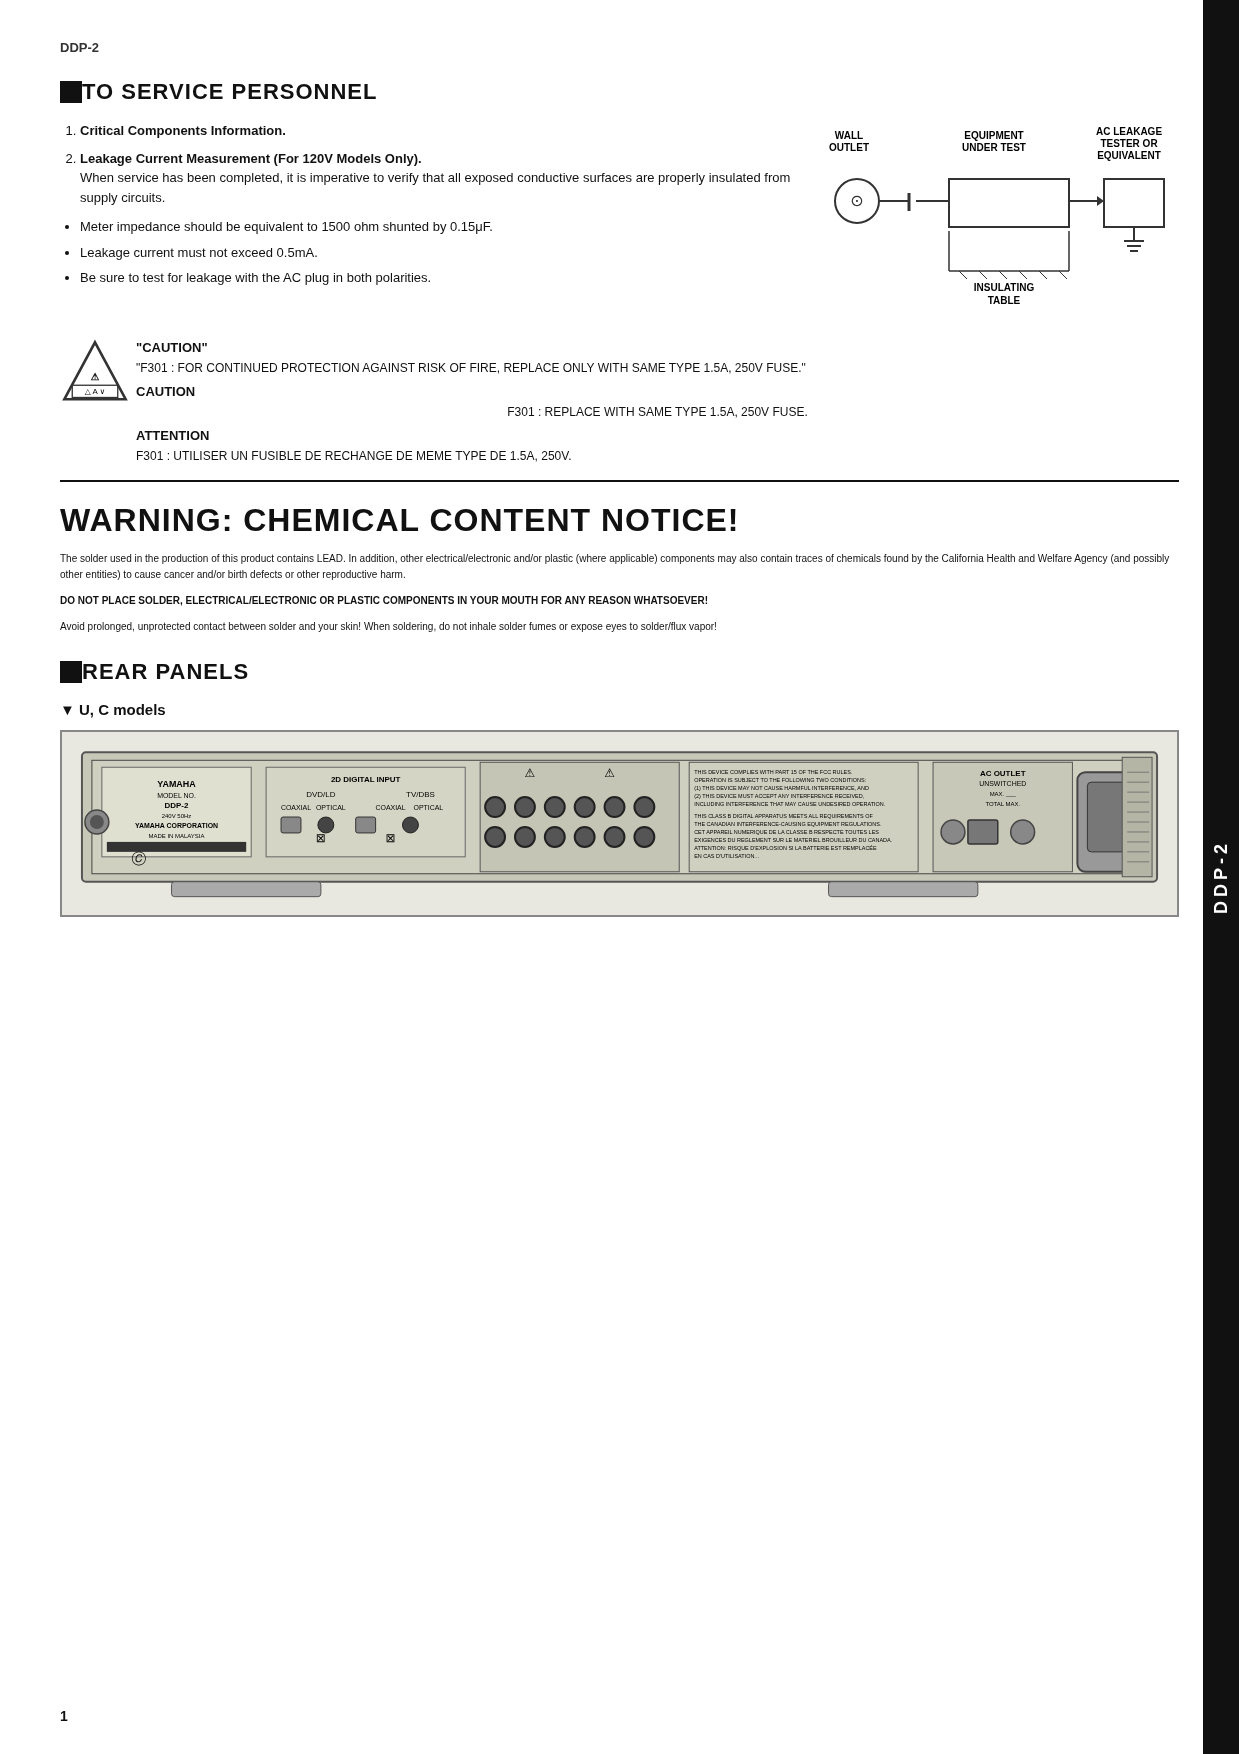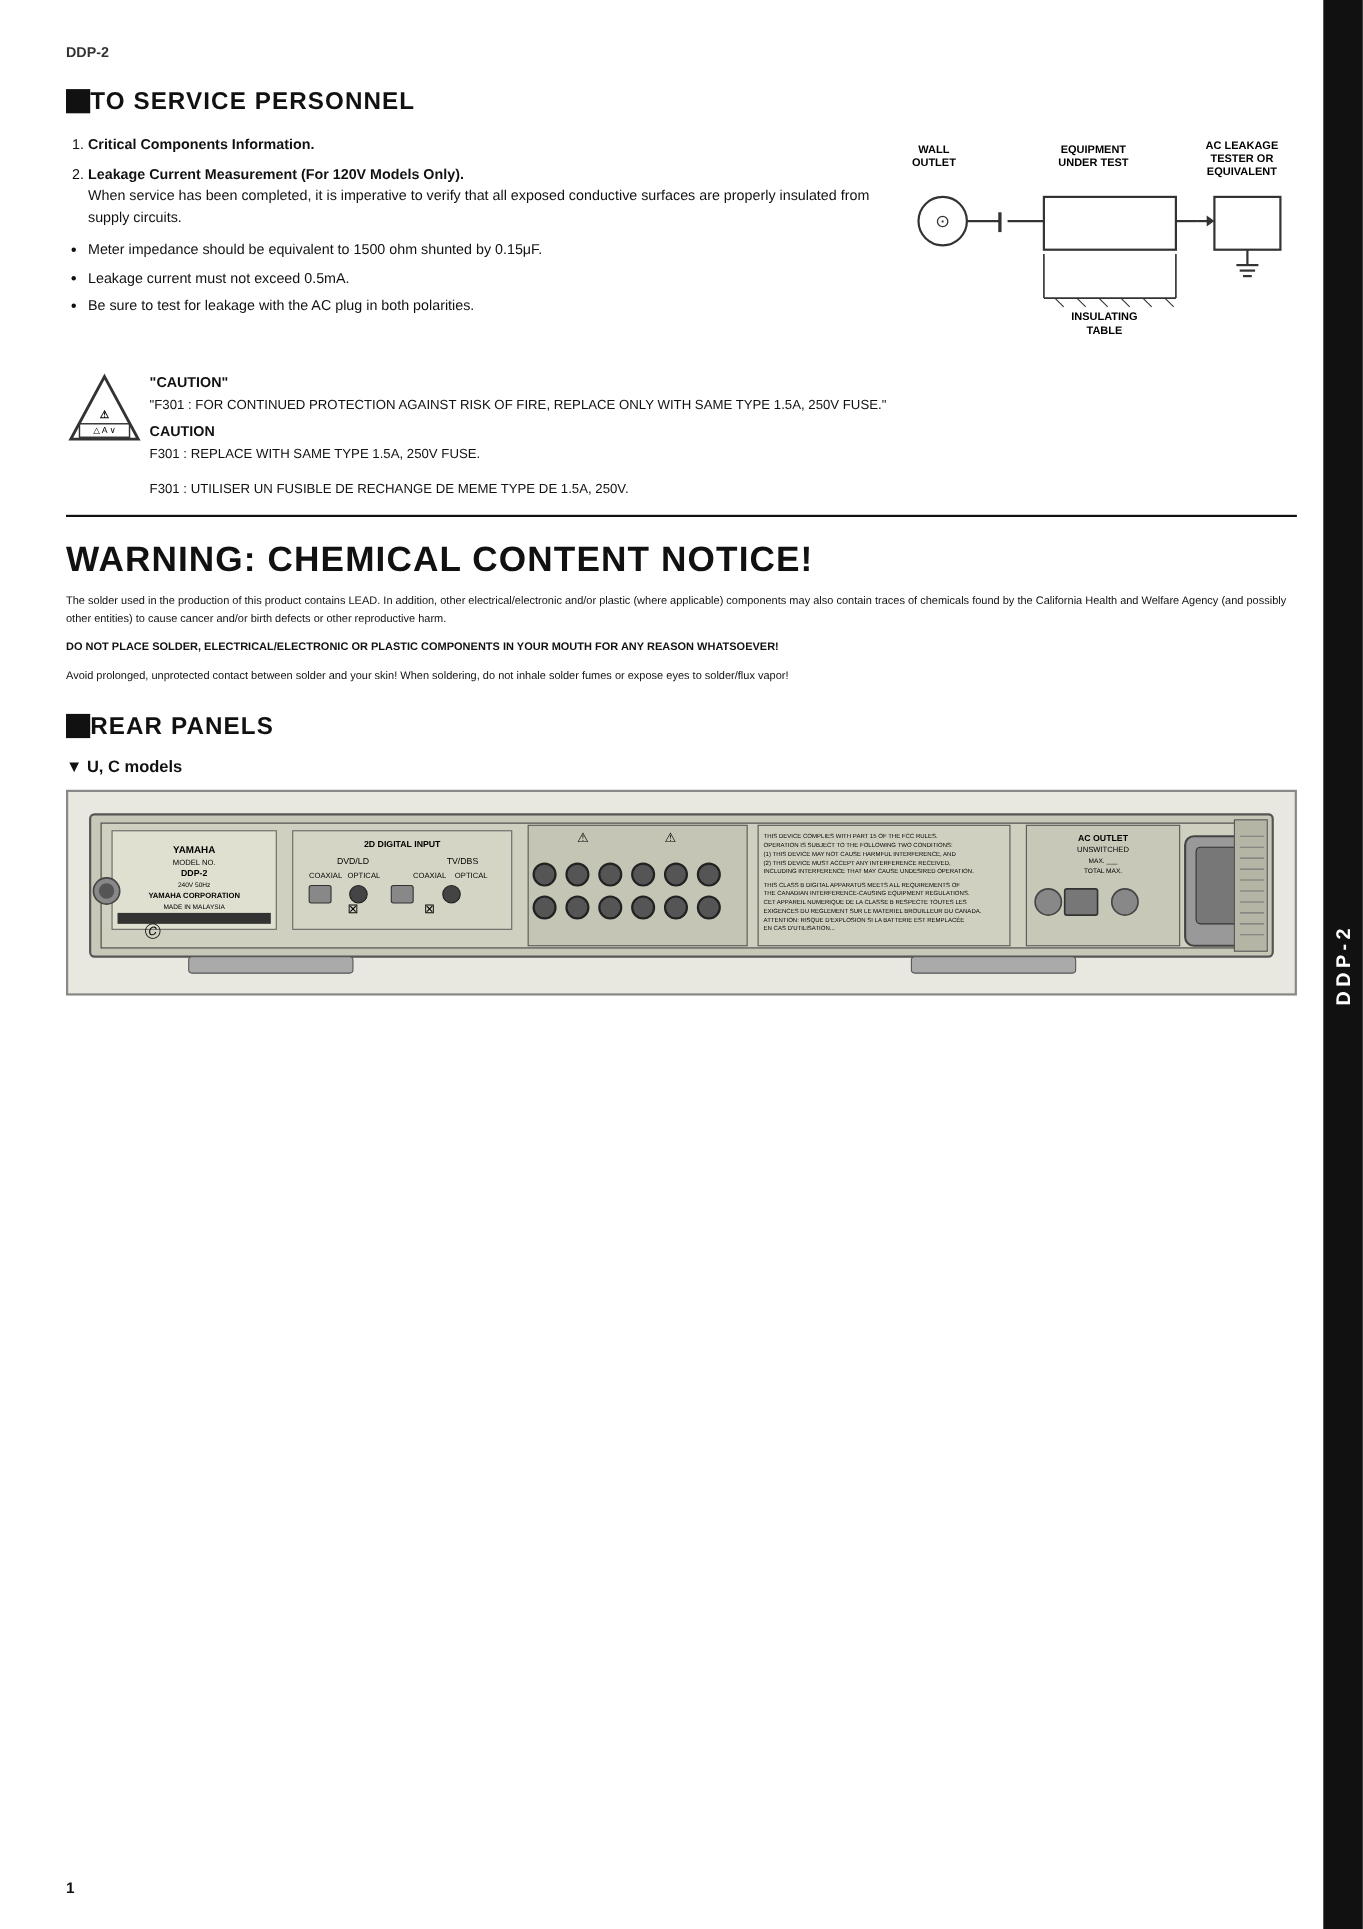--- a/index.html
+++ b/index.html
@@ -272,21 +272,22 @@
         <polygon points="40,5 75,70 5,70" fill="none" stroke="#333" stroke-width="3"></polygon>
         <text x="40" y="48" font-size="11" font-family="Arial" text-anchor="middle" font-weight="bold">⚠</text>
         <rect x="14" y="54" width="52" height="14" fill="none" stroke="#333" stroke-width="1.5"></rect>
         <text x="40" y="64" font-size="9" font-family="Arial" text-anchor="middle">△ A ∨</text>
       </svg>
     </div>
     <div class="caution-text">
       <div class="caution-title">"CAUTION"</div>
       <div style="font-size:12px; margin-bottom:4px;">"F301 : FOR CONTINUED PROTECTION AGAINST RISK OF FIRE, REPLACE ONLY WITH SAME TYPE 1.5A, 250V FUSE."</div>
       <div class="caution-title">CAUTION</div>
-      <div style="font-size:12px; margin-bottom:13px;">F301   : REPLACE WITH SAME TYPE 1.5A, 250V FUSE.</div>
+      <div style="font-size:12px; margin-bottom:0;text-align:center;">F301   : REPLACE WITH SAME TYPE 1.5A, 250V FUSE.</div>
+      <div class="attention-title">ATTENTION</div>
       <div style="font-size:12px;">F301   : UTILISER UN FUSIBLE DE RECHANGE DE MEME TYPE DE 1.5A, 250V.</div>
     </div>
   </div>
 
   <hr class="divider">
 
   <div class="warning-notice">
     <div class="warning-title">WARNING: CHEMICAL CONTENT NOTICE!</div>
     <div class="warning-body">
       <p>The solder used in the production of this product contains LEAD. In addition, other electrical/electronic and/or plastic (where applicable) components may also contain traces of chemicals found by the California Health and Welfare Agency (and possibly other entities) to cause cancer and/or birth defects or other reproductive harm.</p>

